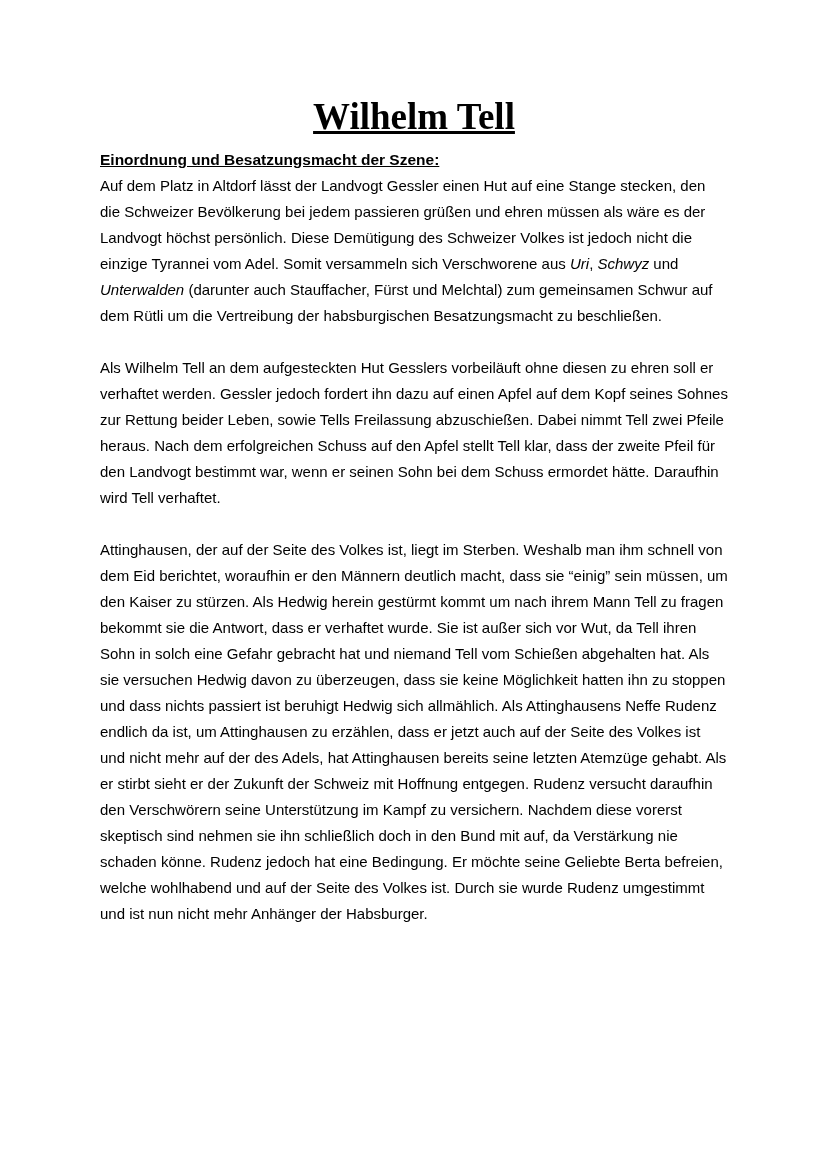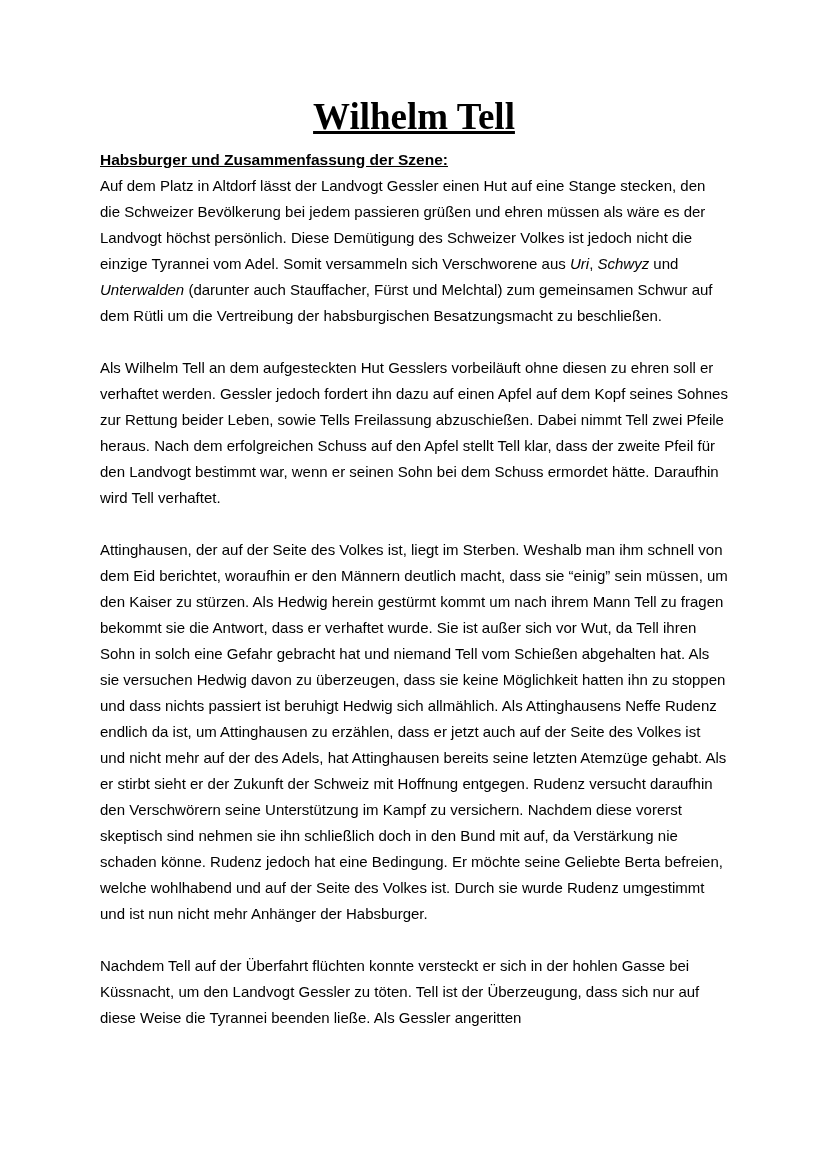--- a/index.html
+++ b/index.html
@@ -50,20 +50,19 @@
   }
   .body-paragraph em {
     font-style: italic;
   }
 </style>
 </head>
 <body>
 
 <div class="page">
   <h1 class="doc-title">Wilhelm Tell</h1>
-  <p class="section-heading">Habsburger und Zusammenfassung der Szene:</p>
+  <p class="section-heading">Einordnung und Besatzungsmacht der Szene:</p>
   <div id="document-paragraphs">
       <p class="body-paragraph"><span>Auf dem Platz in Altdorf lässt der Landvogt Gessler einen Hut auf eine Stange stecken, den die Schweizer Bevölkerung bei jedem passieren grüßen und ehren müssen als wäre es der Landvogt höchst persönlich. Diese Demütigung des Schweizer Volkes ist jedoch nicht die einzige Tyrannei vom Adel. Somit versammeln sich Verschworene aus </span><em>Uri</em><span>, </span><em>Schwyz</em><span> und </span><em>Unterwalden</em><span> (darunter auch Stauffacher, Fürst und Melchtal) zum gemeinsamen Schwur auf dem Rütli um die Vertreibung der habsburgischen Besatzungsmacht zu beschließen.</span></p>
       <p class="body-paragraph"><span>Als Wilhelm Tell an dem aufgesteckten Hut Gesslers vorbeiläuft ohne diesen zu ehren soll er verhaftet werden. Gessler jedoch fordert ihn dazu auf einen Apfel auf dem Kopf seines Sohnes zur Rettung beider Leben, sowie Tells Freilassung abzuschießen. Dabei nimmt Tell zwei Pfeile heraus. Nach dem erfolgreichen Schuss auf den Apfel stellt Tell klar, dass der zweite Pfeil für den Landvogt bestimmt war, wenn er seinen Sohn bei dem Schuss ermordet hätte. Daraufhin wird Tell verhaftet.</span></p>
       <p class="body-paragraph"><span>Attinghausen, der auf der Seite des Volkes ist, liegt im Sterben. Weshalb man ihm schnell von dem Eid berichtet, woraufhin er den Männern deutlich macht, dass sie “einig” sein müssen, um den Kaiser zu stürzen. Als Hedwig herein gestürmt kommt um nach ihrem Mann Tell zu fragen bekommt sie die Antwort, dass er verhaftet wurde. Sie ist außer sich vor Wut, da Tell ihren Sohn in solch eine Gefahr gebracht hat und niemand Tell vom Schießen abgehalten hat. Als sie versuchen Hedwig davon zu überzeugen, dass sie keine Möglichkeit hatten ihn zu stoppen und dass nichts passiert ist beruhigt Hedwig sich allmählich. Als Attinghausens Neffe Rudenz endlich da ist, um Attinghausen zu erzählen, dass er jetzt auch auf der Seite des Volkes ist und nicht mehr auf der des Adels, hat Attinghausen bereits seine letzten Atemzüge gehabt. Als er stirbt sieht er der Zukunft der Schweiz mit Hoffnung entgegen. Rudenz versucht daraufhin den Verschwörern seine Unterstützung im Kampf zu versichern. Nachdem diese vorerst skeptisch sind nehmen sie ihn schließlich doch in den Bund mit auf, da Verstärkung nie schaden könne. Rudenz jedoch hat eine Bedingung. Er möchte seine Geliebte Berta befreien, welche wohlhabend und auf der Seite des Volkes ist. Durch sie wurde Rudenz umgestimmt und ist nun nicht mehr Anhänger der Habsburger.</span></p>
-      <p class="body-paragraph"><span>Nachdem Tell auf der Überfahrt flüchten konnte versteckt er sich in der hohlen Gasse bei Küssnacht, um den Landvogt Gessler zu töten. Tell ist der Überzeugung, dass sich nur auf diese Weise die Tyrannei beenden ließe. Als Gessler angeritten</span></p>
     </div>
 </div>
 
 </body></html>

